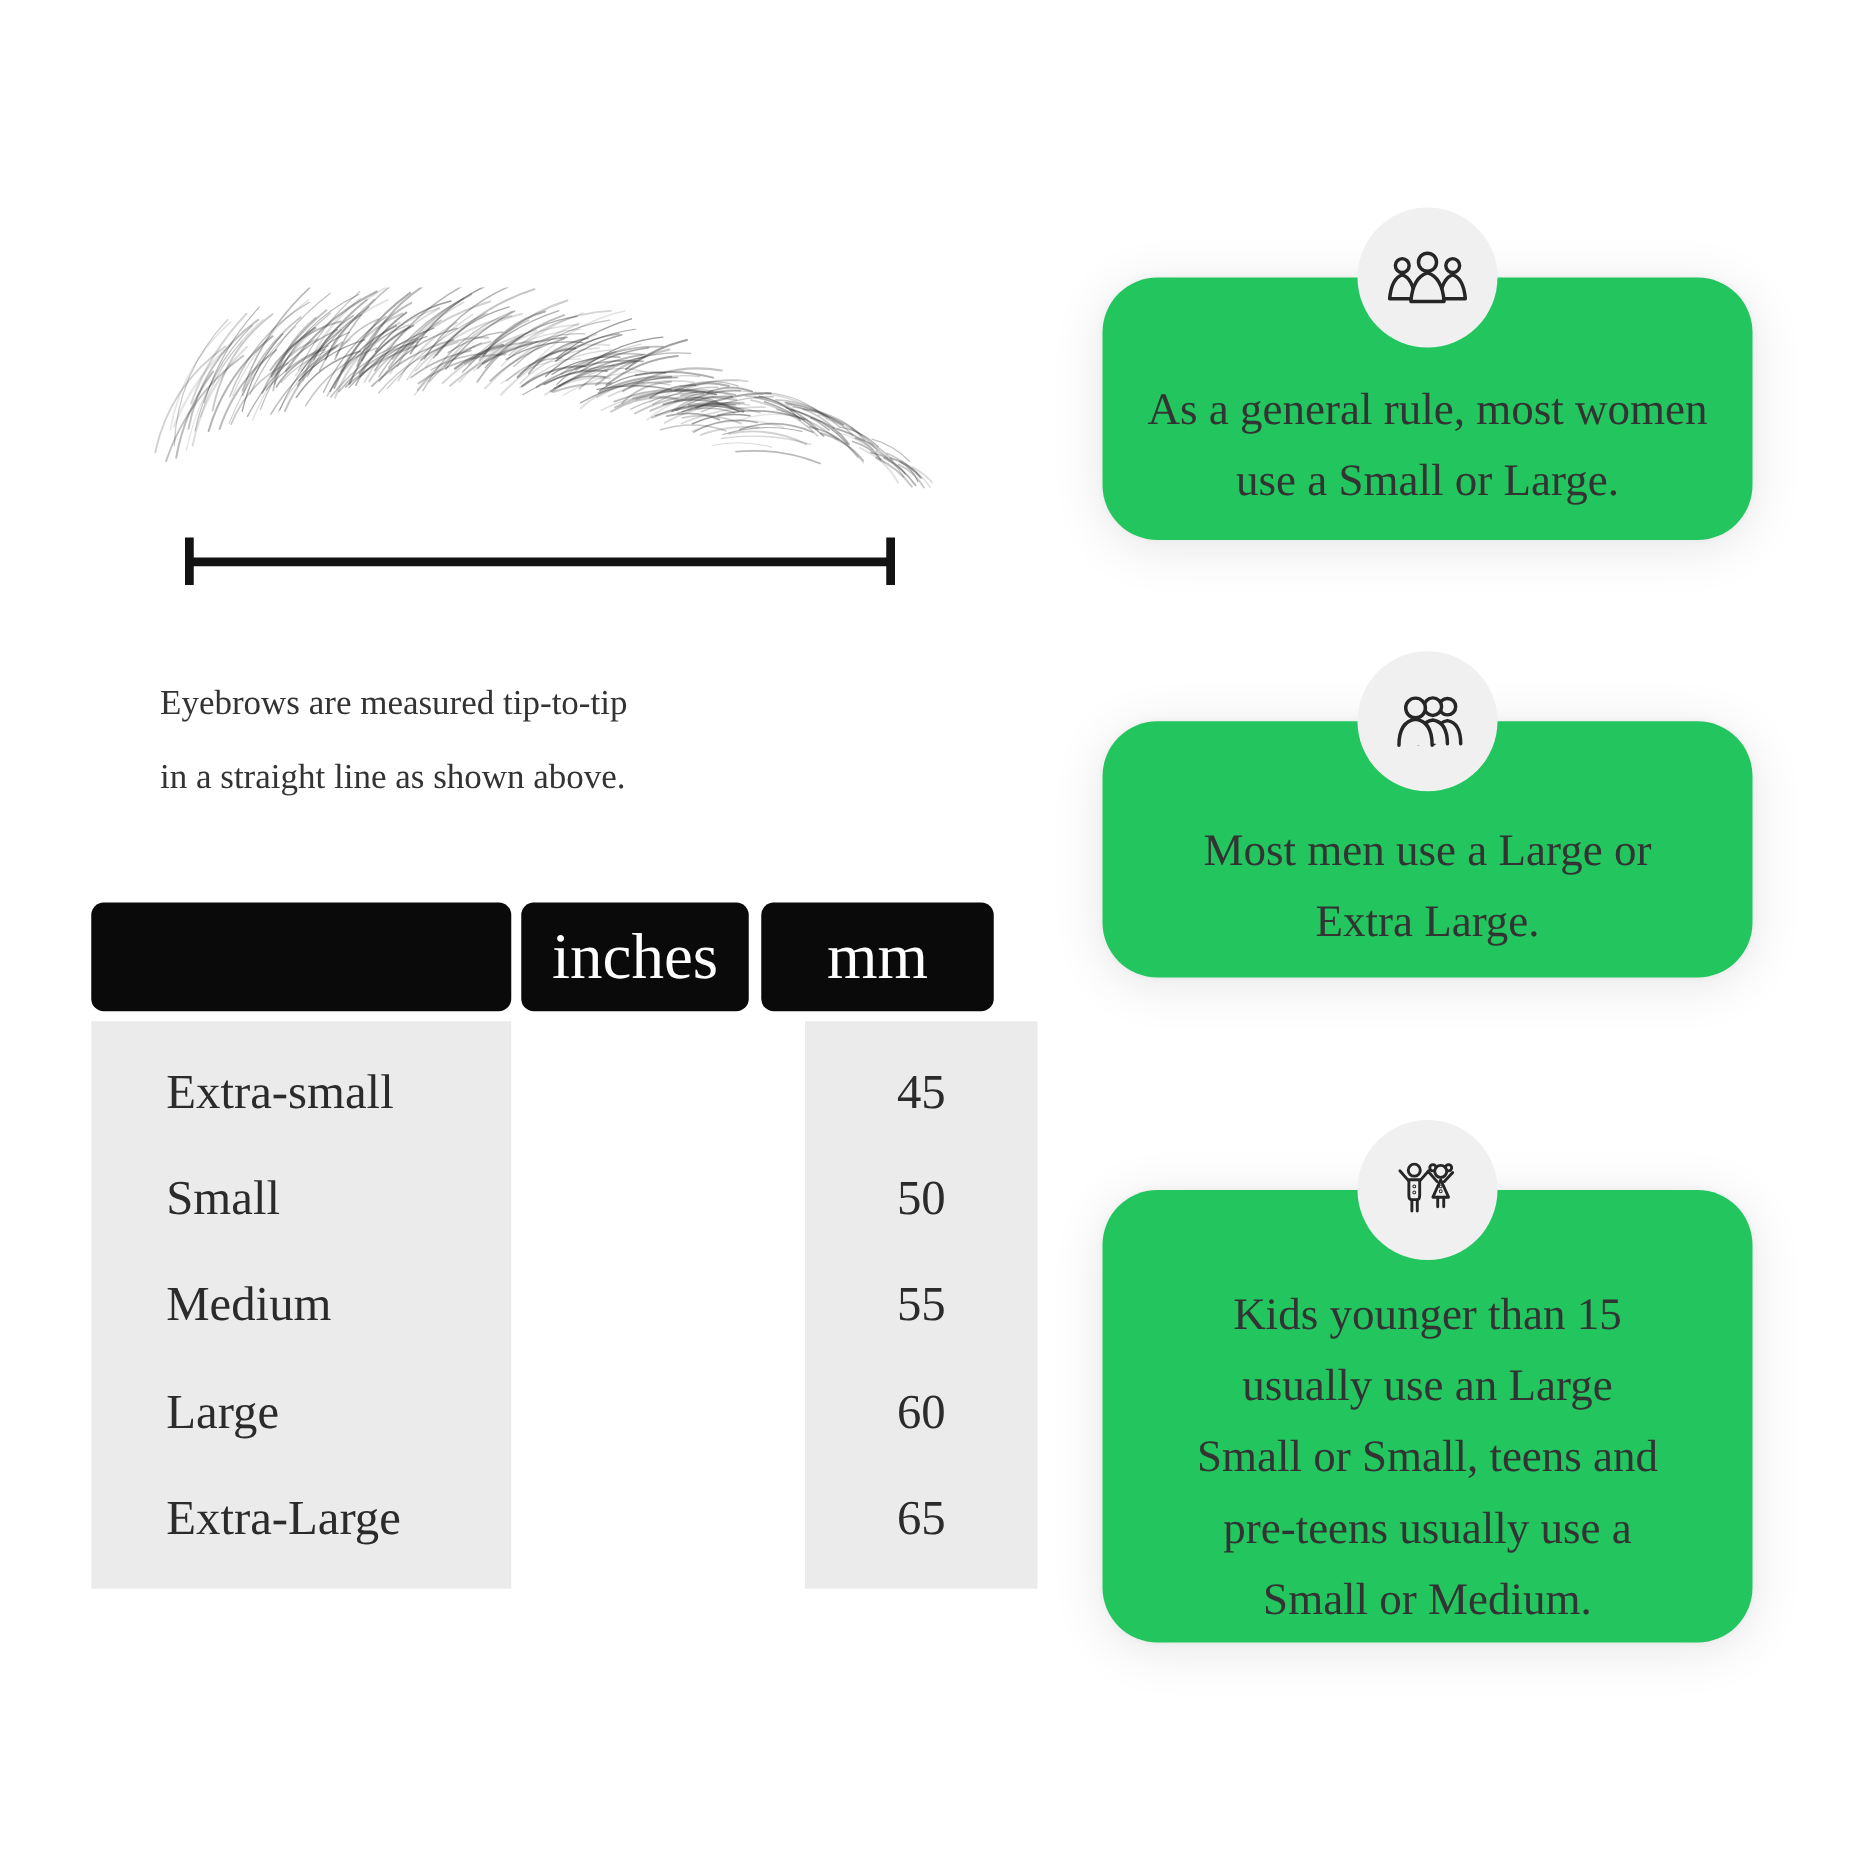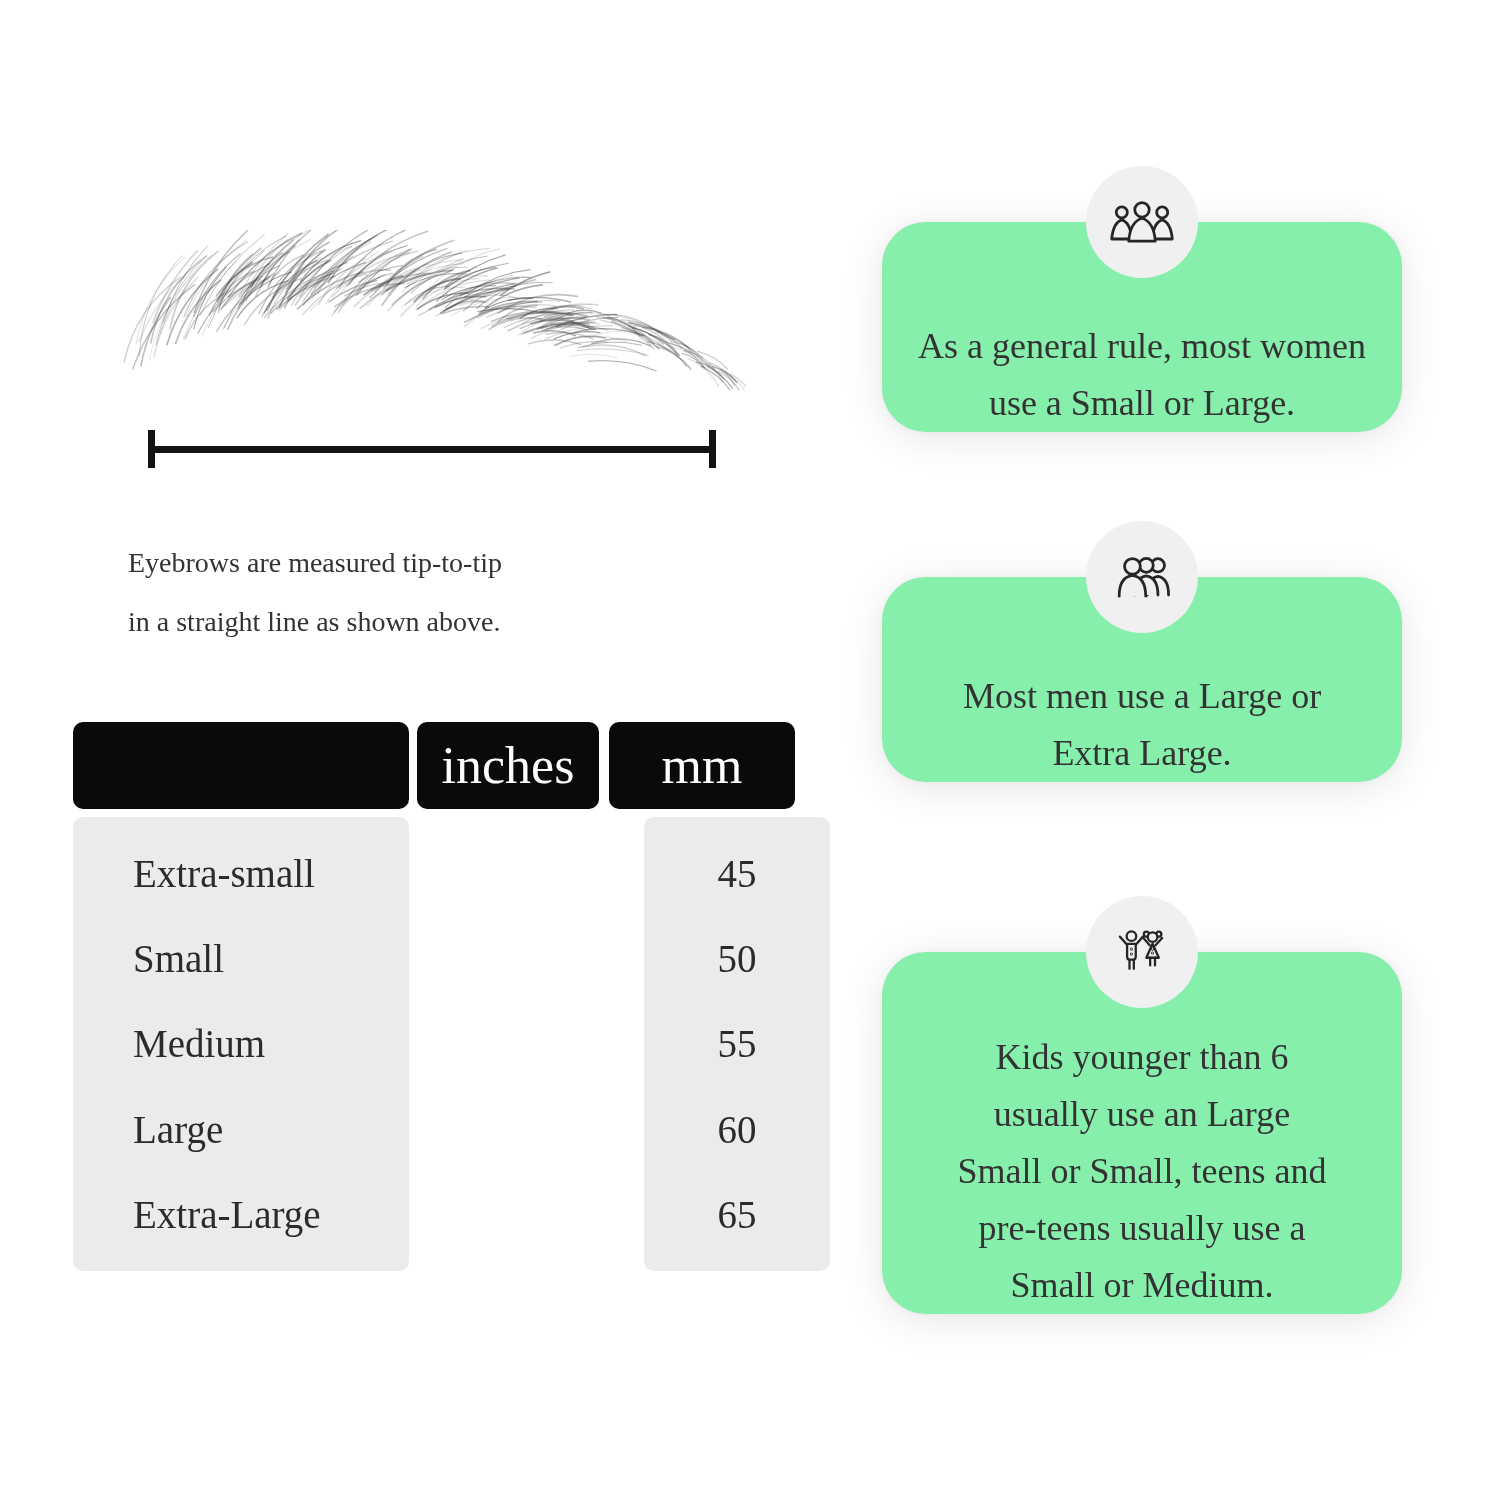--- a/index.html
+++ b/index.html
@@ -17,34 +17,34 @@
   .caption span{display:block;}
   
   .th{
     position:absolute;top:722px;height:87px;background:#0a0a0a;border-radius:10px;
     color:#fdfdfd;display:flex;align-items:center;justify-content:center;font-size:52px;
   }
   .th-size{left:73px;width:336px;}
   .th-inches{left:417px;width:182px;}
   .th-mm{left:609px;width:186px;}
   .tcol{
-    position:absolute;top:817px;height:454px;background:#ebebeb;border-radius:10px;
+    position:absolute;top:817px;height:454px;background:#ebebeb;border-radius:0;
     display:flex;flex-direction:column;justify-content:space-around;padding:14px 0;
     box-sizing:border-box;font-size:39px;color:#2b2b2b;
   }
   .tcol-labels{left:73px;width:336px;}
   .tcol-inches{left:417px;width:182px;}
   .tcol-mm{left:609px;width:186px;margin-left:35px;}
   .tcell{display:flex;align-items:center;justify-content:center;}
   .tcol-labels .tcell{justify-content:flex-start;padding-left:60px;}
   
   .card{
-    position:absolute;left:882px;width:520px;background:#86efac;border-radius:44px;
+    position:absolute;left:882px;width:520px;background:#22c55e;border-radius:44px;
     box-shadow:0 6px 42px rgba(0,0,0,0.10),0 0 6px rgba(0,0,0,0.04);
-    display:flex;flex-direction:column;align-items:center;justify-content:flex-end;
+    display:flex;flex-direction:column;align-items:center;justify-content:center;
     text-align:center;box-sizing:border-box;
   }
   .card-women{top:222px;height:210px;padding-top:58px;}
   .card-men{top:577px;height:205px;padding-top:58px;}
   .card-kids{top:952px;height:362px;padding-top:64px;}
   .card-text{font-size:36px;line-height:57px;color:#333333;}
   .card-text span{display:block;}
   .icon-circle{
     position:absolute;top:-56px;left:50%;transform:translateX(-50%);
     width:112px;height:112px;border-radius:50%;background:#f0f0f0;
@@ -406,21 +406,21 @@
         <path d="M40,19 L33,11"></path>
         <path d="M46,19 L53,11.5"></path>
         <path d="M43,17.5 L36.5,32 h13 Z" fill="#f0f0f0"></path>
         <path d="M40.5,32 v8"></path>
         <path d="M45.5,32 v8"></path>
         <circle cx="43" cy="23" r="0.4"></circle>
         <circle cx="43" cy="27" r="0.4"></circle>
       </svg>
     </div>
     <div class="card-text">
-      <span>Kids younger than 6</span>
+      <span>Kids younger than 15</span>
       <span>usually use an Large</span>
       <span>Small or Small, teens and</span>
       <span>pre-teens usually use a</span>
       <span>Small or Medium.</span>
     </div>
   </div>
 
 </div>
 
 </body></html>

